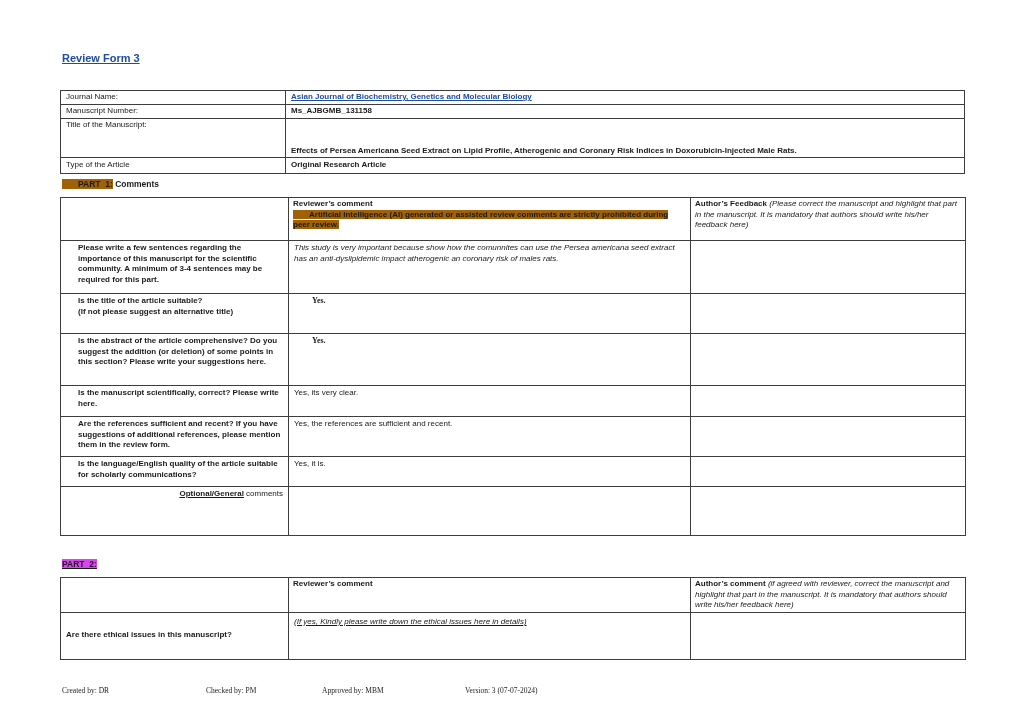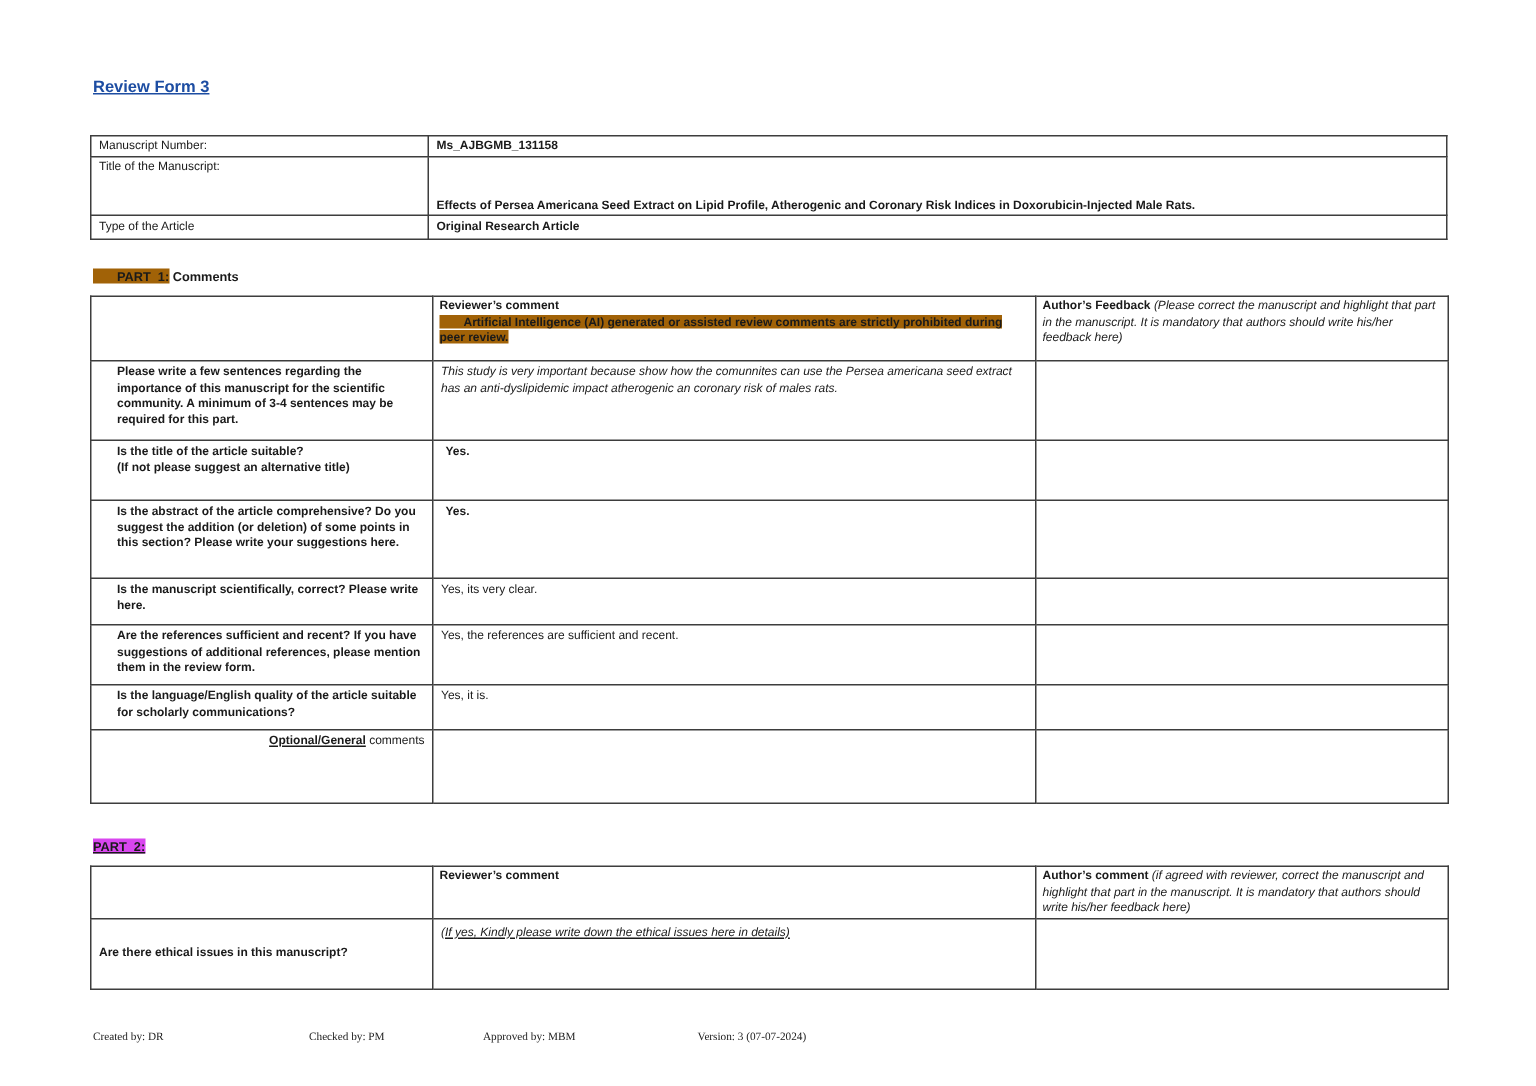--- a/index.html
+++ b/index.html
@@ -52,21 +52,21 @@
   .b{ font-weight:bold; }
   .u{ text-decoration:underline; }
 
   .q-cell{
     font-weight:bold;
     padding:2px 6px 2px 17px;
     white-space:pre-line;
   }
   .c-cell{ padding:2px 5px; }
   .c-italic{ font-style:italic; }
-  .c-yes{ font-weight:bold; padding-left:8px; }
+  .c-yes{ font-weight:bold; padding-left:23px;font-family:Liberation Serif, serif; }
   .og-cell{ padding:2px 5px; font-weight:normal;text-align:right; }
   .eth-q{ font-weight:bold; vertical-align:middle; padding:2px 5px; white-space:normal; }
   .eth-note{ font-style:italic; text-decoration:underline; padding-top:4px; }
   .hdr-note{ font-style:italic; font-weight:normal; }
 
   
   .footer{ position:absolute; top:686px; left:0; width:1024px; height:12px;
            font-family:"Liberation Serif", serif; font-size:7.5px; color:#222; }
   .footer span{ position:absolute; top:0; }
   .f-created{ left:62px; }
@@ -80,20 +80,24 @@
 <div class="page">
 
   <div class="doc-title">Review Form 3</div>
 
   <table class="header-table">
     <colgroup>
         <col style="width:225px">
         <col>
       </colgroup>
     <tbody>
+        <tr style="height:14px">
+      <td class="lbl">Journal Name:</td>
+      <td class="val"><span class="link">Asian Journal of Biochemistry, Genetics and Molecular Biology</span></td>
+    </tr>
     <tr style="height:12px">
       <td class="lbl">Manuscript Number:</td>
       <td class="val">Ms_AJBGMB_131158</td>
     </tr>
     <tr style="height:29px">
       <td class="lbl">Title of the Manuscript:</td>
       <td class="val">
         <div class="title-spacer">Effects of Persea Americana Seed Extract on Lipid Profile, Atherogenic and Coronary Risk Indices in Doxorubicin-Injected Male Rats.</div>
       </td>
     </tr>

